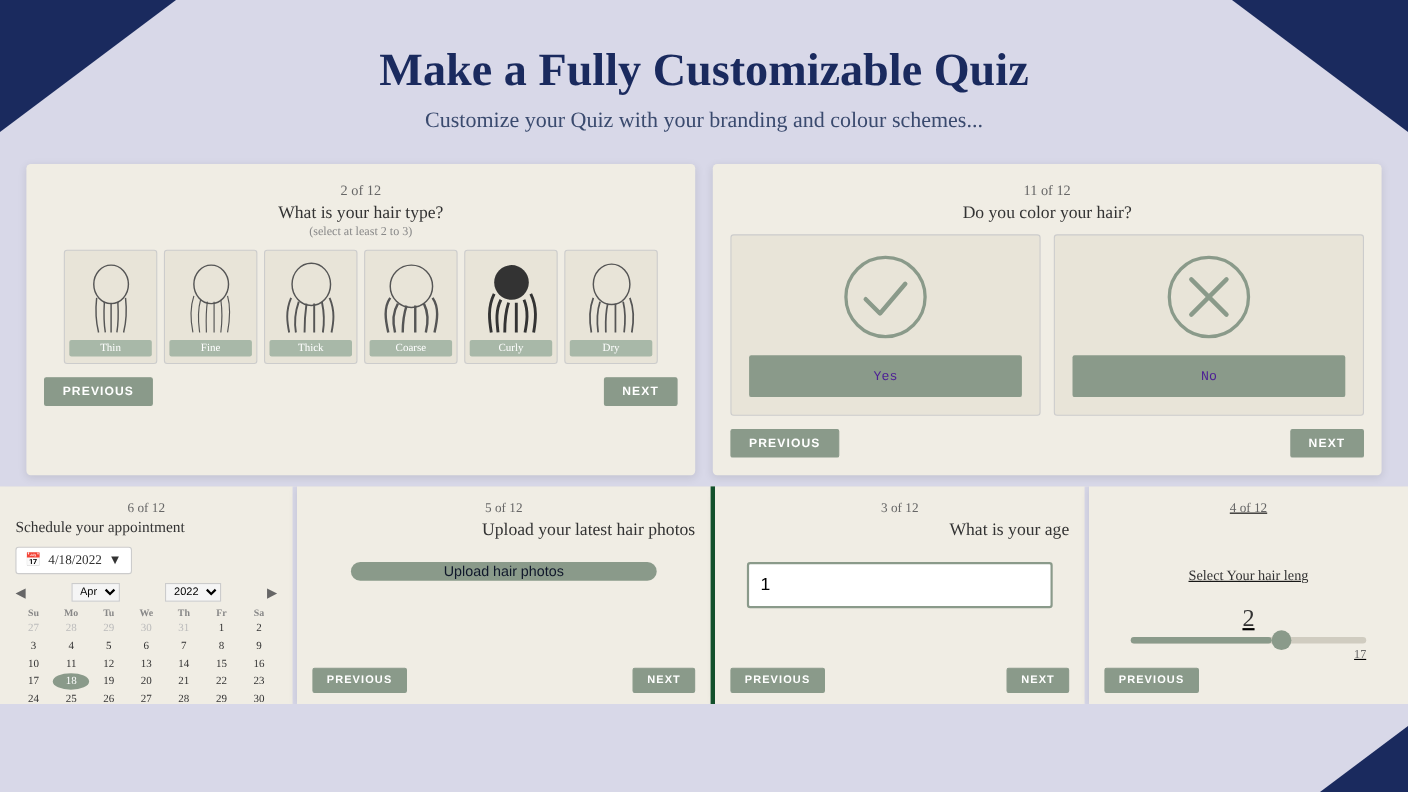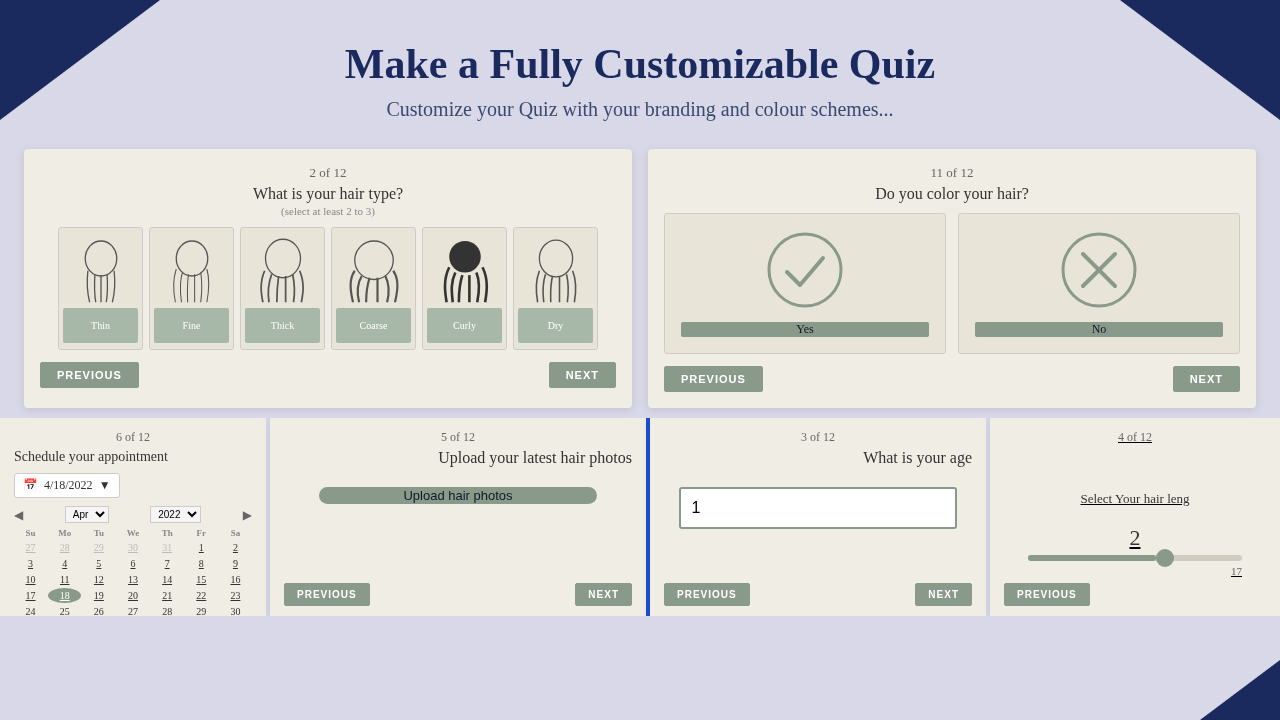--- a/index.html
+++ b/index.html
@@ -112,21 +112,21 @@
       padding: 6px 4px;
       text-align: center;
       width: 85px;
       cursor: pointer;
     }
     .hair-label {
       font-size: 11px;
       color: #555;
       background: #a8b8a8;
       display: block;
-      padding: 12px 4px;
+      padding: 2px 4px;
       border-radius: 2px;
       color: #fff;
       font-size: 10px;
     }
 
     
     .nav-buttons {
       display: flex;
       justify-content: space-between;
       margin-top: 12px;
@@ -153,26 +153,27 @@
       flex: 1;
       background: #e8e4d8;
       border: 1px solid #ccc;
       border-radius: 3px;
       padding: 16px;
       text-align: center;
       cursor: pointer;
     }
     .yn-label {
       font-size: 12px;
-      color: #0f172a;
+      color: #4c1d95;
       background: #8a9a8a;
       display: block;
-      padding: 0;
+      padding: 12px;
       border-radius: 2px;
       margin-top: 8px;
+      font-family: Liberation Mono, monospace;
     }
 
     
     .quiz-grid-bottom {
       display: flex;
       gap: 0;
       padding: 0;
       margin-top: 10px;
       position: relative;
       z-index: 2;
@@ -182,21 +183,21 @@
 
     .quiz-card-bottom {
       background: #f0ede4;
       padding: 12px 14px;
       position: relative;
       box-shadow: 0 2px 8px rgba(0,0,0,0.1);
       overflow: hidden;
     }
 
     .bc1 { width: 270px; margin-left: 0; border-right: 4px solid #d8d8e8; }
-    .bc2 { width: 380px; border-right: 4px solid #1d4ed8; }
+    .bc2 { width: 380px; border-right: 4px solid #14532d; }
     .bc3 { width: 340px; border-right: 4px solid #d8d8e8; }
     .bc4 { width: 290px; text-decoration: underline; }
 
     .bottom-counter {
       font-size: 12px;
       color: #666;
       text-align: center;
       display: block;
       margin-bottom: 4px;
     }
@@ -258,21 +259,20 @@
       font-weight: bold;
       font-size: 9px;
       color: #888;
       padding: 1px;
     }
     .cal-day {
       padding: 2px 1px;
       font-size: 10px;
       cursor: pointer;
       border-radius: 2px;
-      text-decoration: underline;
     }
     .cal-day.today {
       background: #8a9a8a;
       color: white;
       border-radius: 50%;
     }
     .cal-day.other-month { color: #bbb; }
 
     
     .upload-btn {

